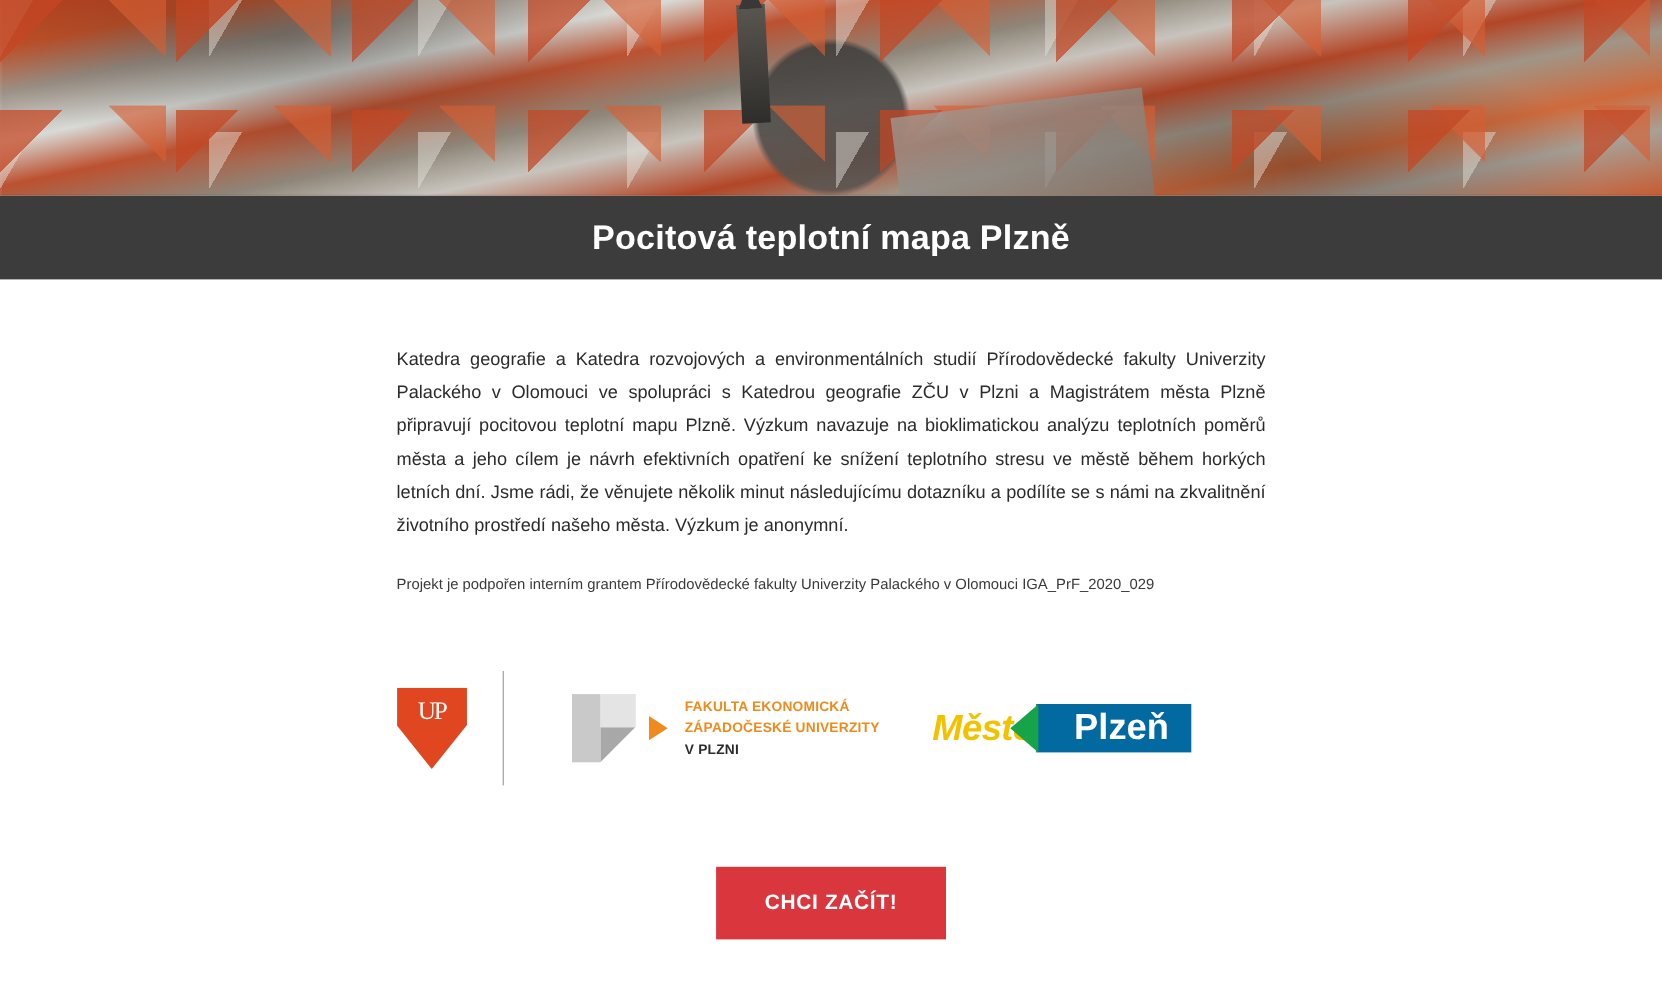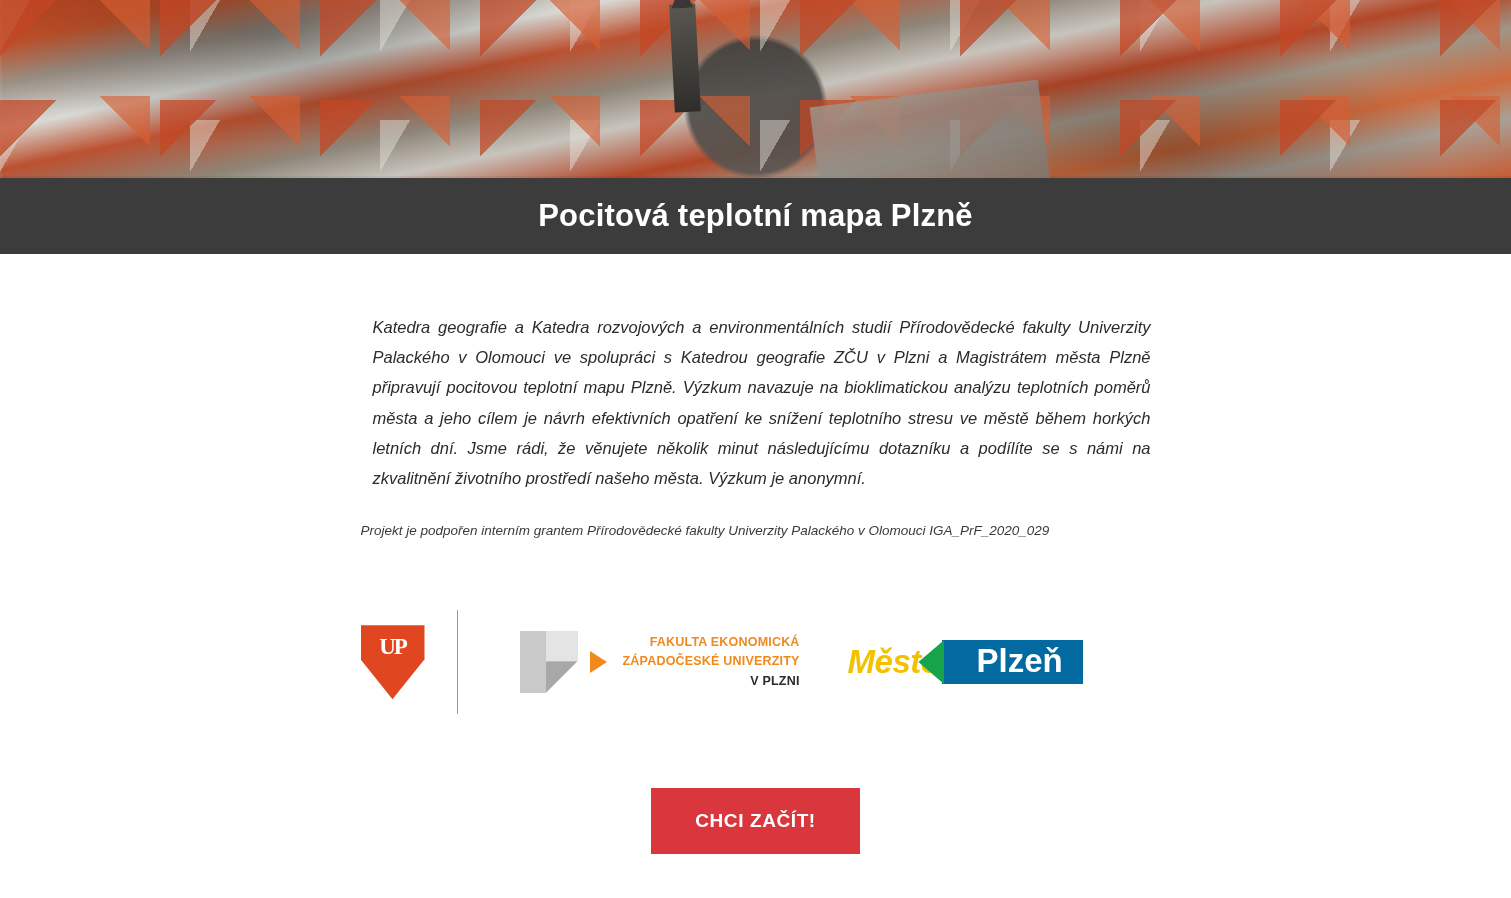--- a/index.html
+++ b/index.html
@@ -123,26 +123,24 @@
   .salutation {
     font-size: 16.5px;
     color: #2b2b2b;
     margin: 0 0 34px 0;
   }
   .body-text {
     font-size: 16.5px;
     line-height: 1.83;
     color: #2b2b2b;
     text-align: justify;
-    margin: 0 0 30px 12px;
-    font-style: italic;
+    margin: 0 0 30px 0;
   }
   .grant-note {
     font-size: 13.5px;
-    font-style: italic;
     color: #3a3a3a;
     margin: 0;
   }
 
   
   .logos {
     display: flex;
     align-items: center;
     gap: 48px;
     margin-top: 72px;
@@ -166,21 +164,21 @@
   }
   .upol-mark .letters {
     position: absolute;
     inset: 0;
     display: flex;
     align-items: flex-start;
     justify-content: center;
     padding-top: 9px;
     color: #ffffff;
     font-size: 23px;
-    font-weight: bold;
+    font-weight: normal;
     font-family: "Liberation Serif", serif;
     letter-spacing: -2px;
   }
   .upol-divider {
     width: 1px;
     height: 104px;
     background: #9a9a9a;
     margin: 0 14px;
   }
   .upol-text {
@@ -223,21 +221,20 @@
     border-top: 11px solid transparent;
     border-bottom: 11px solid transparent;
     margin-right: 4px;
   }
   .fek-lines {
     font-size: 12.5px;
     font-weight: bold;
     color: #2b2b2b;
     line-height: 1.55;
     letter-spacing: 0.2px;
-    text-align: right;
   }
   .fek-lines .orange { color: #f08a1d; }
   .logo-plzen {
     display: flex;
     align-items: center;
   }
   .plzen-mesto {
     color: #f2c200;
     font-size: 33px;
     font-weight: bold;

